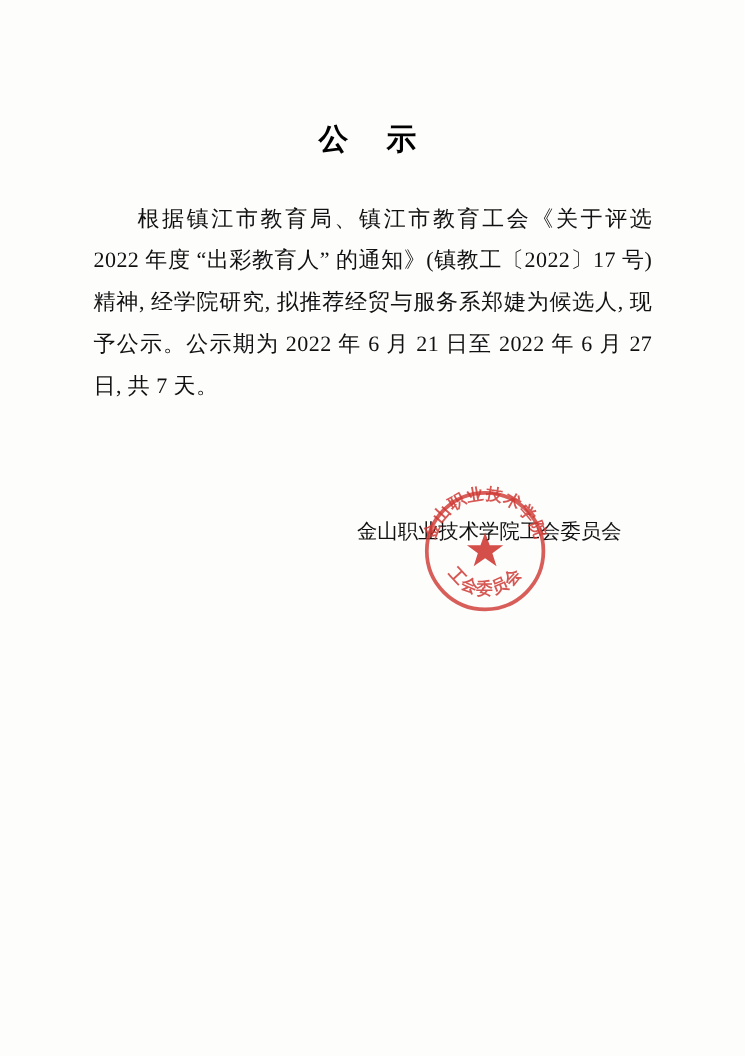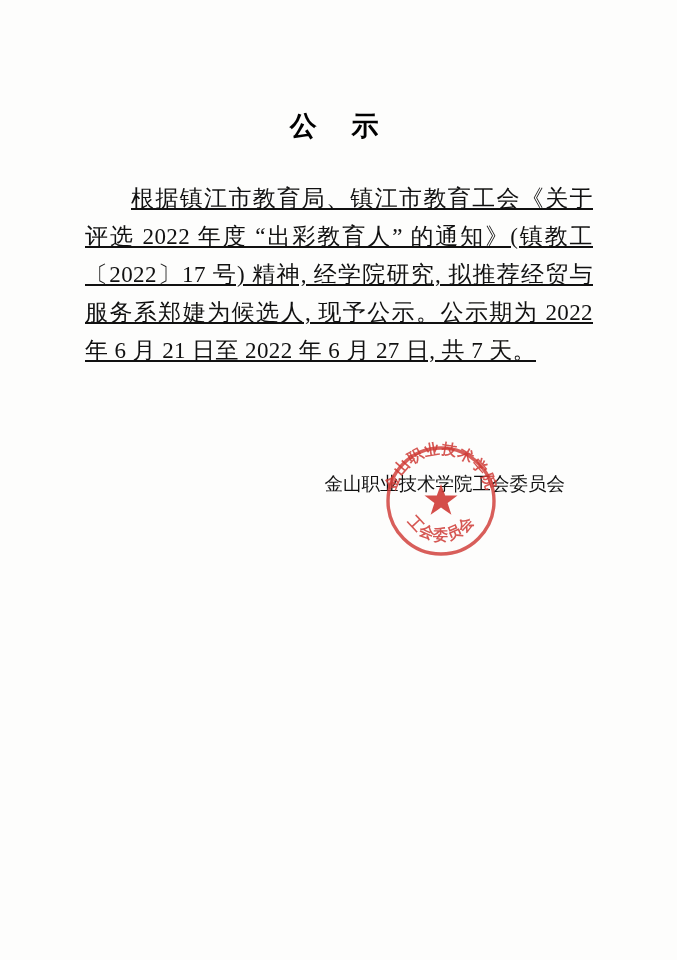--- a/index.html
+++ b/index.html
@@ -36,29 +36,28 @@
   }
 
   .body-block {
     position: absolute;
     top: 180px;
     left: 85px;
     width: 508px;
   }
 
   .para {
-    font-size: 23px;
+    font-size: 20px;
     line-height: 38px;
     text-align: justify;
     text-justify: inter-ideograph;
     color: #111111;
     margin: 0 0 4px 0;
     text-indent: 2em;
     letter-spacing: 0.4px;
-    text-decoration: underline;
   }
 
   .signature {
     position: absolute;
     top: 465px;
     left: 85px;
     width: 508px;
     text-align: right;
     font-size: 18.5px;
     line-height: 38px;

